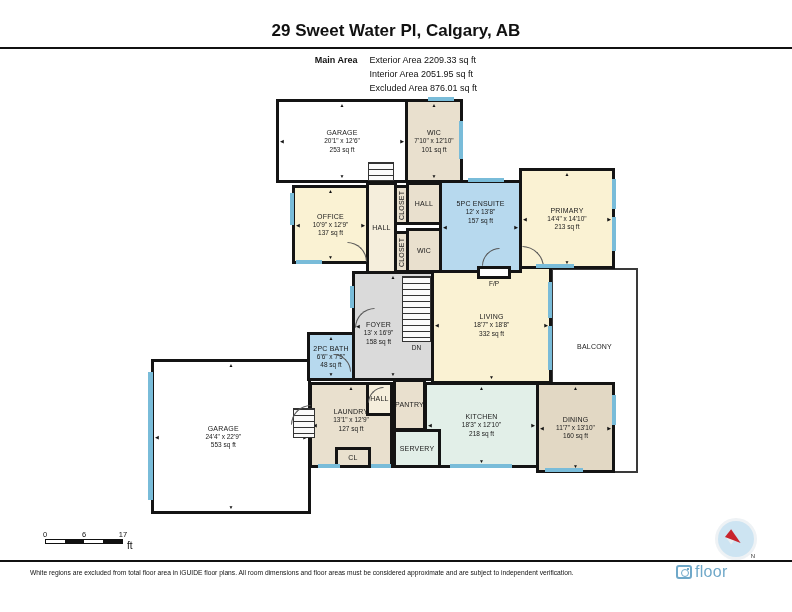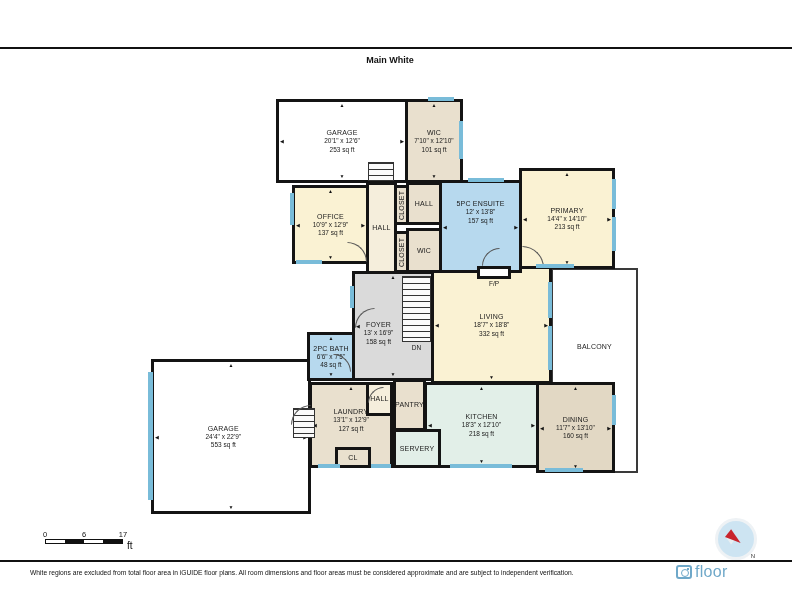--- a/index.html
+++ b/index.html
@@ -53,23 +53,29 @@
   .brand .cam{width:16px;height:14px;border:2px solid #6FA8C9;border-radius:3px;position:relative;margin-right:3px;box-sizing:border-box;}
   .brand .cam i{position:absolute;left:3px;top:2px;width:6px;height:6px;border:1.5px solid #6FA8C9;border-radius:50%;}
   .brand .cam b{position:absolute;right:1px;top:1px;width:2px;height:2px;background:#6FA8C9;}
   .brand .txt{font-size:16px;letter-spacing:.3px;}
 </style>
 </head>
 <body>
 
 <div class="page">
 
+  <div class="title">29 Sweet Water Pl, Calgary, AB</div>
   <div class="rule top"></div>
   <div class="areas">
-    <div class="floor">Main White</div>
+    <div class="floor">Main Area</div>
+    <div class="vals">
+      <div>Exterior Area 2209.33 sq ft</div>
+      <div>Interior Area 2051.95 sq ft</div>
+      <div>Excluded Area 876.01 sq ft</div>
+    </div>
   </div>
 
   <div id="plan">
       <div class="room thin" style="position: absolute; left: 551px; top: 268px; width: 87px; height: 205px; background: rgb(255, 255, 255);">
         <div class="lbl" style="left: 0%; top: 8%; width: 100%; height: 60%;">
           <div class="room-name">BALCONY</div>
         </div>
       </div>
       <div class="room" style="position: absolute; left: 151px; top: 359px; width: 160px; height: 155px; background: rgb(255, 255, 255);">
         <span class="arr t">▲</span>

